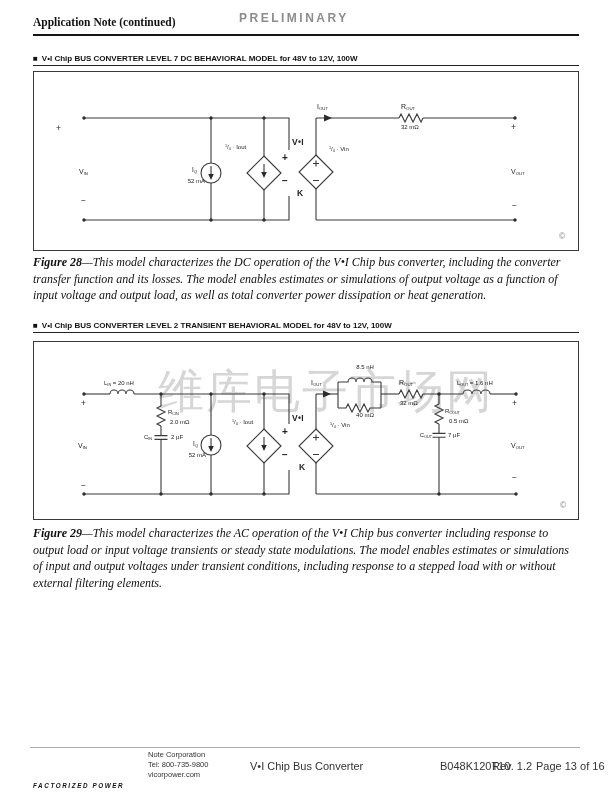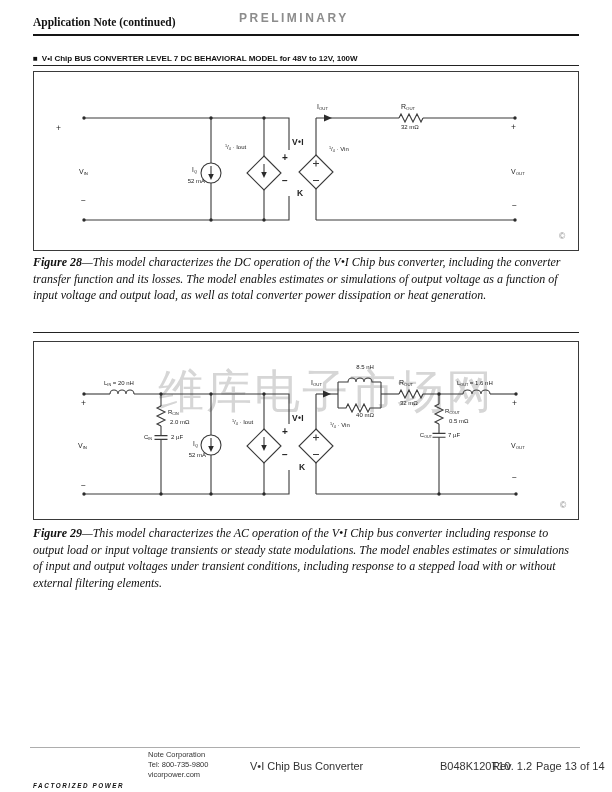--- a/index.html
+++ b/index.html
@@ -104,20 +104,23 @@
     <div class="lbl md" style="left:283px;top:31px;"><span>I</span><span class="seg-sub">OUT</span></div>
     <div class="lbl md" style="left:367px;top:31px;"><span>R</span><span class="seg-sub">OUT</span></div>
     <div class="lbl sm" style="left:367px;top:52px;">32 mΩ</div>
     <div class="lbl pm2" style="left:477px;top:51px;">+</div>
     <div class="lbl md" style="left:477px;top:96px;"><span>V</span><span class="seg-sub">OUT</span></div>
     <div class="lbl pm2" style="left:478px;top:129px;">−</div>
     <div class="lbl pm2 gray" style="left:525px;top:160px;">©</div>
   </div>
   <div class="caption" style="top:254px;"><span class="seg-b">Figure 28</span><span>—This model characterizes the DC operation of the V•I Chip bus converter, including the converter transfer function and its losses. The model enables estimates or simulations of output voltage as a function of input voltage and output load, as well as total converter power dissipation or heat generation.</span></div>
 
+  <div class="sec" style="top:321px;">
+    <span class="bullet">■</span><span>V•I Chip BUS CONVERTER LEVEL 2 TRANSIENT BEHAVIORAL MODEL for 48V to 12V, 100W</span>
+  </div>
   <div class="sec-rule" style="top:332px;"></div>
 
   <div class="figbox" style="top:341px;height:177px;">
     <div class="watermark">维库电子市场网</div>
     <svg width="544" height="175" viewBox="0 0 544 175">
       <g stroke="#3a3a3a" stroke-width="1.1" fill="none">
         <path d="M50,52 H76"></path>
         <path d="M76,52 a4,4 0 0 1 8,0 a4,4 0 0 1 8,0 a4,4 0 0 1 8,0"></path>
         <path d="M100,52 H255 V82"></path>
         <path d="M50,152 H255 V128"></path>
@@ -205,15 +208,15 @@
   <div class="ft-rule"></div>
   <div class="tagline">FACTORIZED POWER</div>
   <div class="ft-company">
     <div>Note Corporation</div>
     <div>Tel: 800-735-9800</div>
     <div>vicorpower.com</div>
   </div>
   <div class="ft-item" style="left:250px;">V•I Chip Bus Converter</div>
   <div class="ft-item" style="left:400px;padding-left:40px;">B048K120T10</div>
   <div class="ft-item" style="left:492px;">Rev. 1.2</div>
-  <div class="ft-item" style="left:536px;">Page 13 of 14</div>
+  <div class="ft-item" style="left:536px;">Page 13 of 16</div>
 
 </div>
 
 </body></html>

